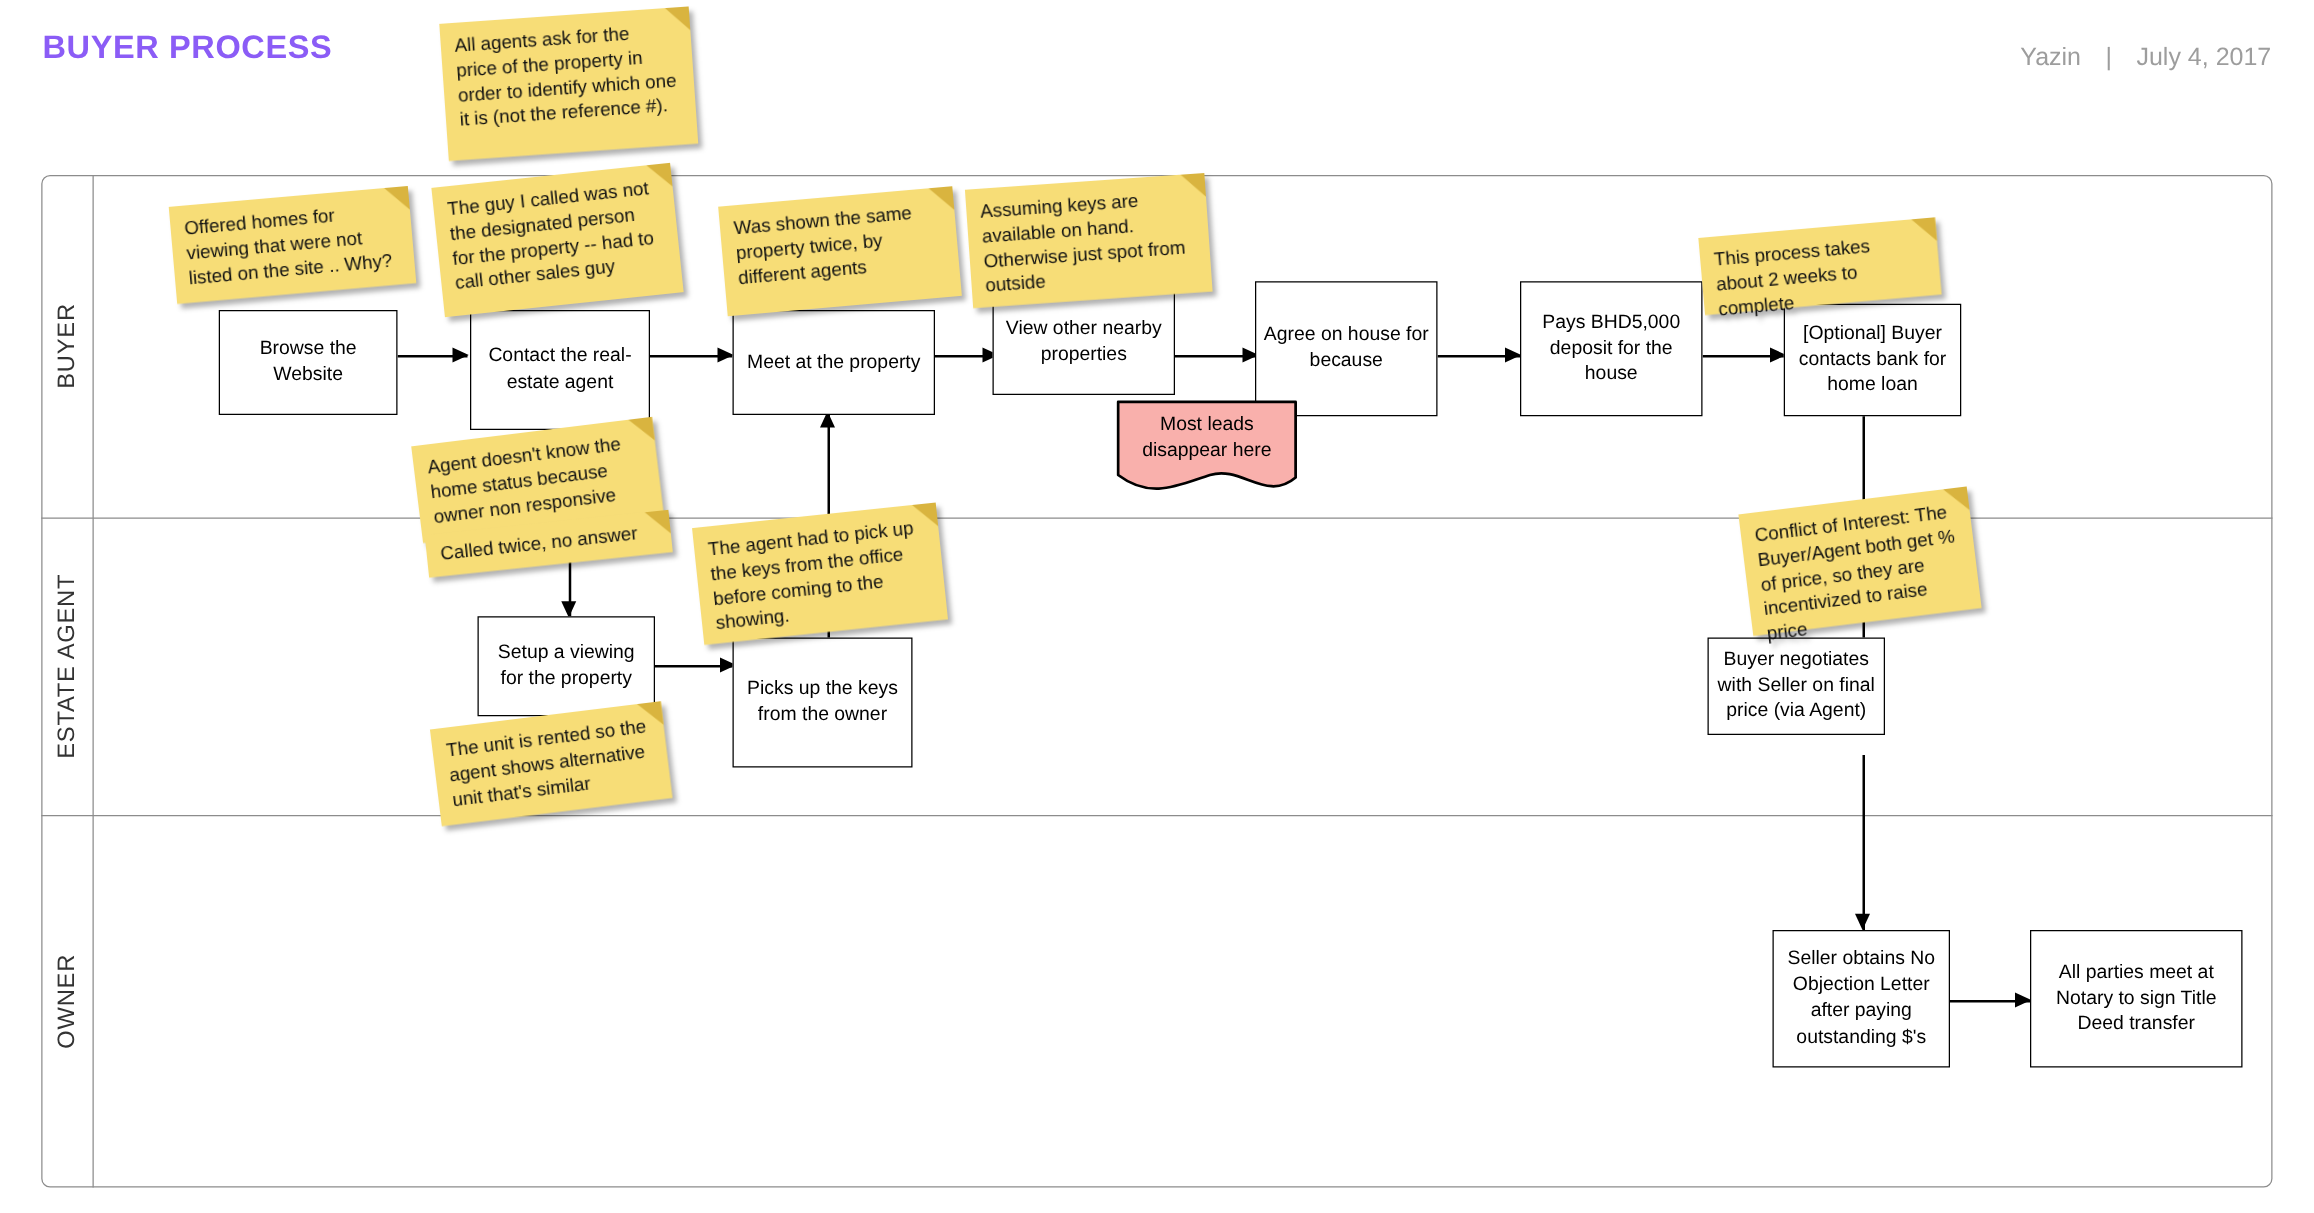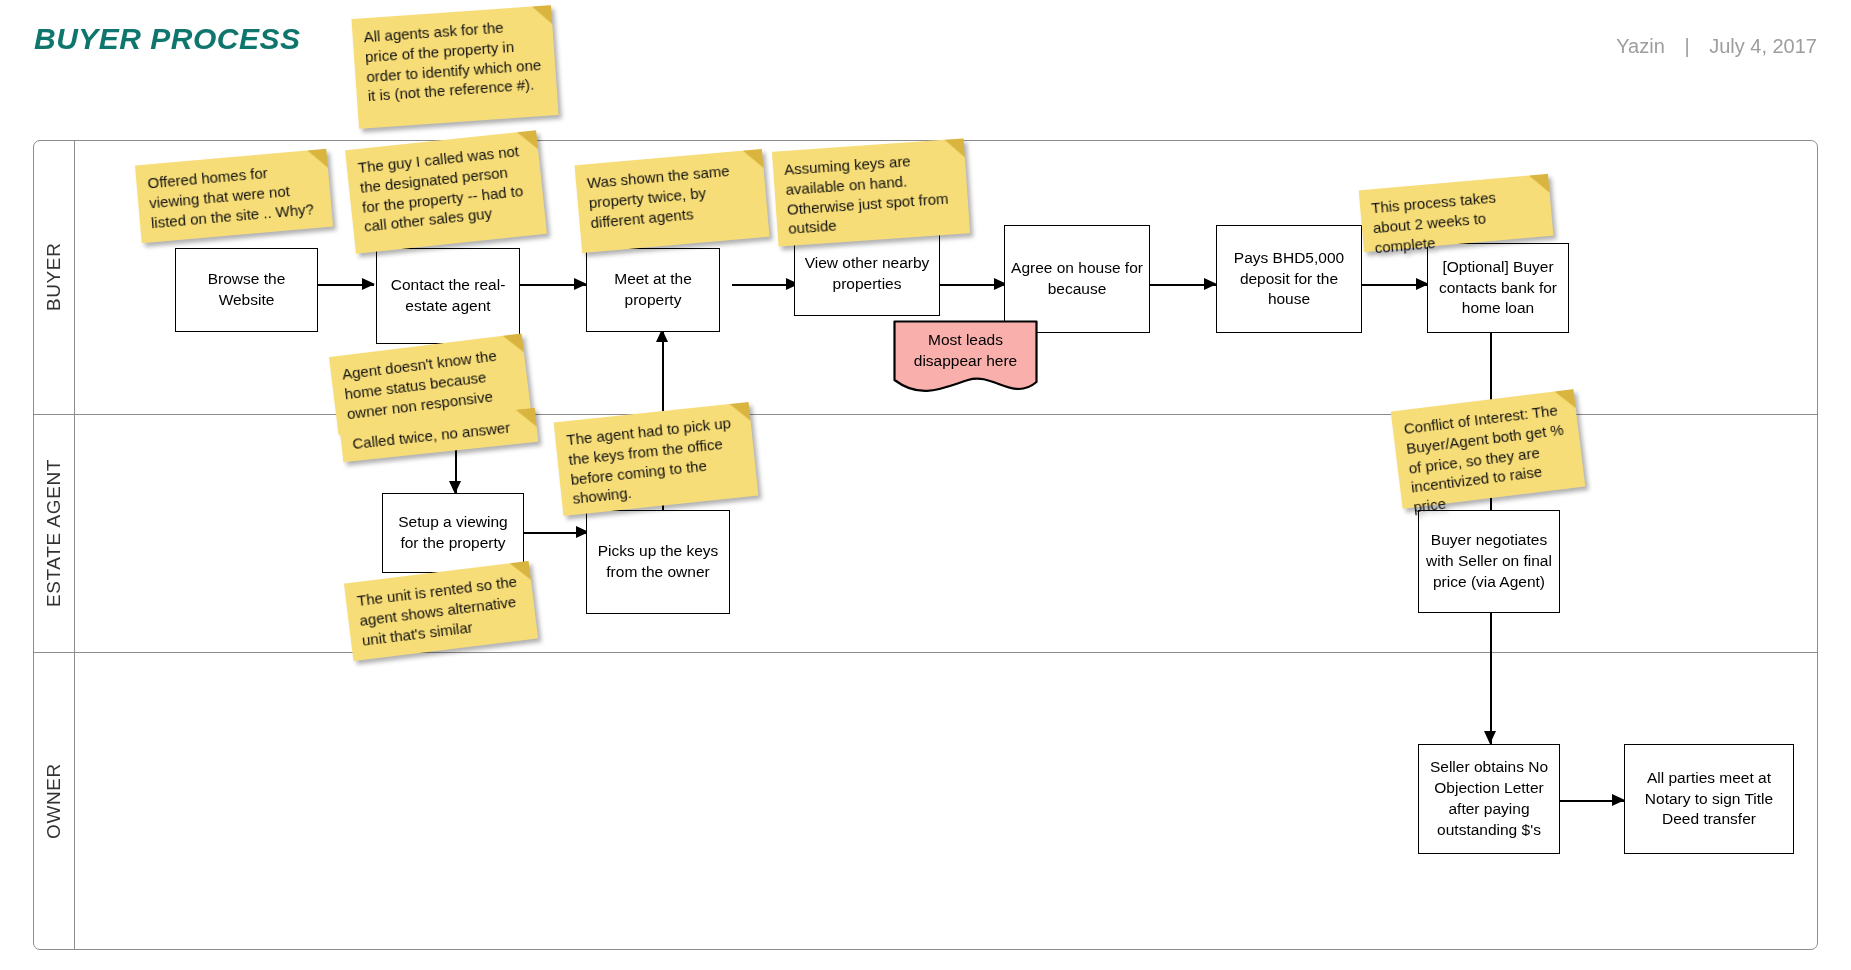--- a/index.html
+++ b/index.html
@@ -6,23 +6,22 @@
   body{
     width:1851px;height:970px;position:relative;overflow:hidden;
     font-family:"Liberation Sans", sans-serif;
     -webkit-font-smoothing:antialiased;
   }
   .canvas{position:absolute;left:0;top:0;width:1851px;height:970px;}
 
   
   #page-title{
     position:absolute;left:34px;top:22px;
-    font-size:30px;font-weight:bold;letter-spacing:.5px;
-    color:#0f766e;
-    font-style:italic;
+    font-size:26px;font-weight:bold;letter-spacing:.5px;
+    color:#8b5cf6;
   }
   #header-meta{
     position:absolute;right:34px;top:35px;
     font-size:20px;color:#9d9d9d;white-space:nowrap;margin-left:28px;
   }
   #header-meta .sep{display:inline-block;padding:0 14px;}
 
   
   .lane-frame{
     position:absolute;left:33px;top:140px;width:1785px;height:810px;
@@ -134,21 +133,21 @@
   <div class="conn v" style="left:1490px;top:604px;height:140px"></div>
   <div class="arrow down" style="left:1484px;top:731px"></div>
 
   <div class="conn h" style="left:1558px;top:800px;width:66px"></div>
   <div class="arrow right" style="left:1612px;top:793.5px"></div>
 
   <div class="node" style="left:175px;top:248px;width:143px;height:84px">Browse the Website</div>
 
   <div class="node" style="left:376px;top:248px;width:144px;height:96px">Contact the real-estate agent</div>
 
-  <div class="node" style="left:586px;top:248px;width:134px;height:84px">Meet at the property</div>
+  <div class="node" style="left:586px;top:248px;width:162px;height:84px">Meet at the property</div>
 
   <div class="node" style="left:794px;top:232px;width:146px;height:84px">View other nearby properties</div>
 
   <div class="node" style="left:1004px;top:225px;width:146px;height:108px">Agree on house for because</div>
 
   <div class="node" style="left:1216px;top:225px;width:146px;height:108px">Pays BHD5,000 deposit for the house</div>
 
   <div class="node" style="left:1427px;top:243px;width:142px;height:90px">[Optional] Buyer contacts bank for home loan</div>
 
   <div class="node doc" style="left:893px;top:320px;width:145px;height:77px">
@@ -157,21 +156,21 @@
     </svg>
     <span class="doc-label">Most leads disappear here</span>
   </div>
 
   <div class="node" style="left:382px;top:493px;width:142px;height:80px">Setup a viewing for the property</div>
   <div class="conn h" style="left:524px;top:532px;width:62px"></div>
   <div class="arrow right" style="left:576px;top:525.5px"></div>
 
   <div class="node" style="left:586px;top:510px;width:144px;height:104px">Picks up the keys from the owner</div>
 
-  <div class="node" style="left:1418px;top:510px;width:142px;height:103px">Buyer negotiates with Seller on final price (via Agent)</div>
+  <div class="node" style="left:1366px;top:510px;width:142px;height:78px">Buyer negotiates with Seller on final price (via Agent)</div>
 
   <div class="node" style="left:1418px;top:744px;width:142px;height:110px">Seller obtains No Objection Letter after paying outstanding $'s</div>
 
   <div class="node" style="left:1624px;top:744px;width:170px;height:110px">All parties meet at Notary to sign Title Deed transfer</div>
 
   <div class="note" style="left:355px;top:12px;width:200px;height:110px;transform:rotate(-4deg)">
     <i class="fold"></i>
     <span class="txt">All agents ask for the price of the property in order to identify which one it is (not the reference #).</span>
   </div>
 

